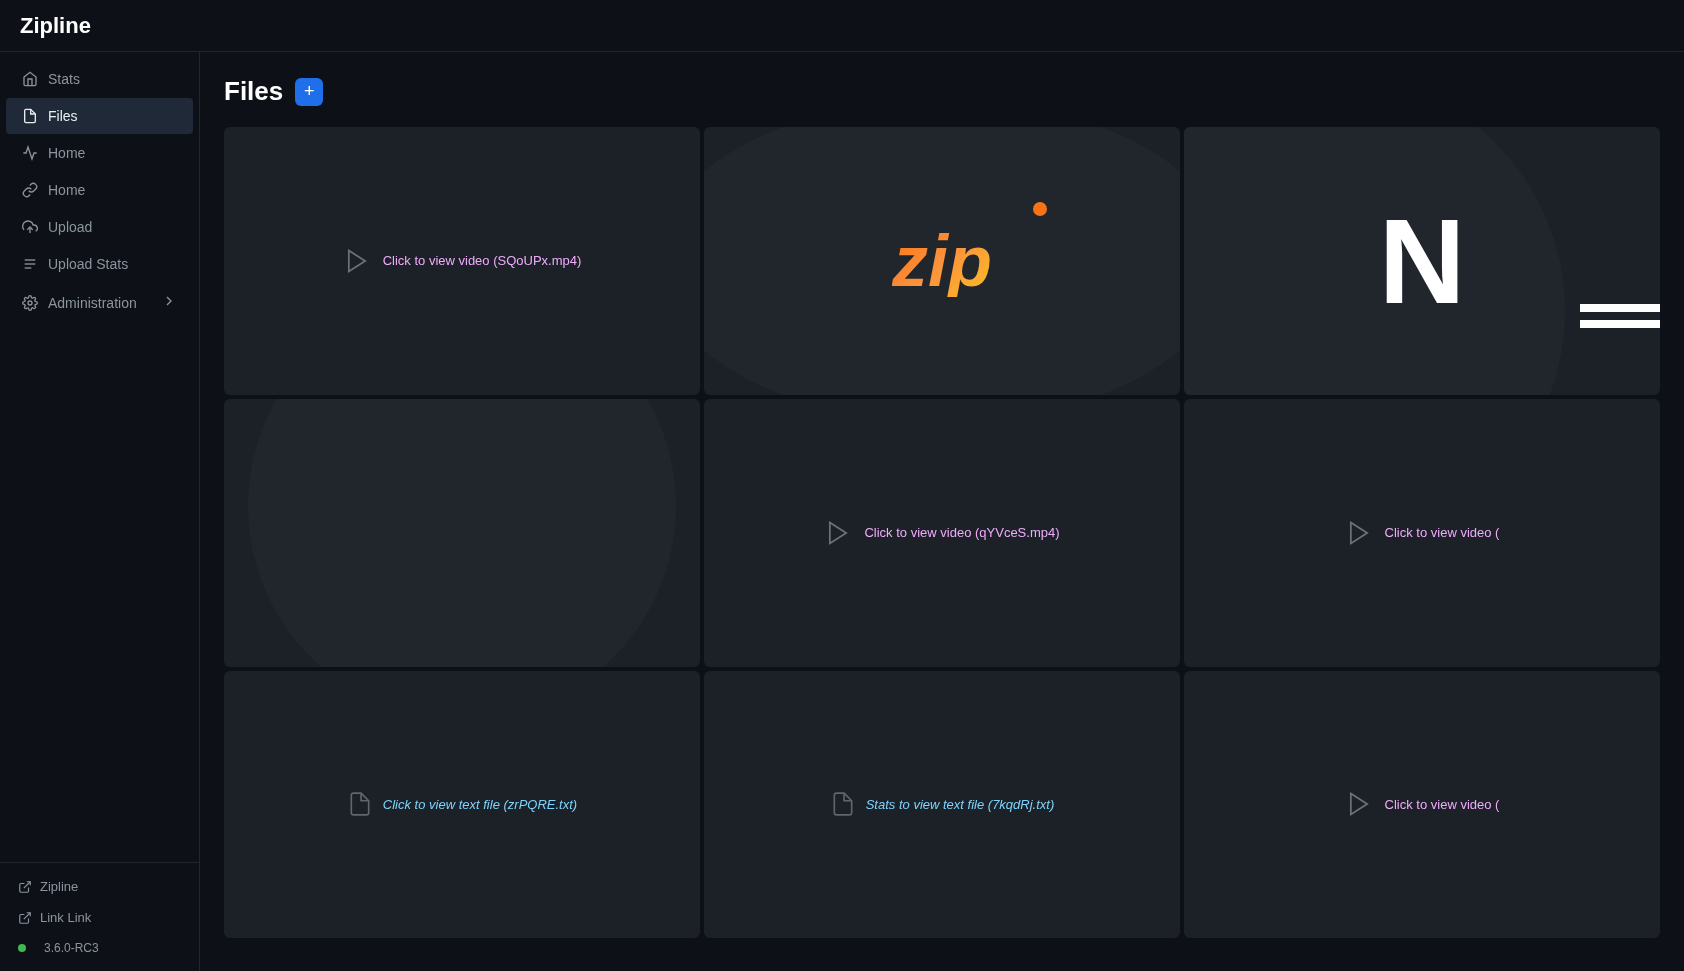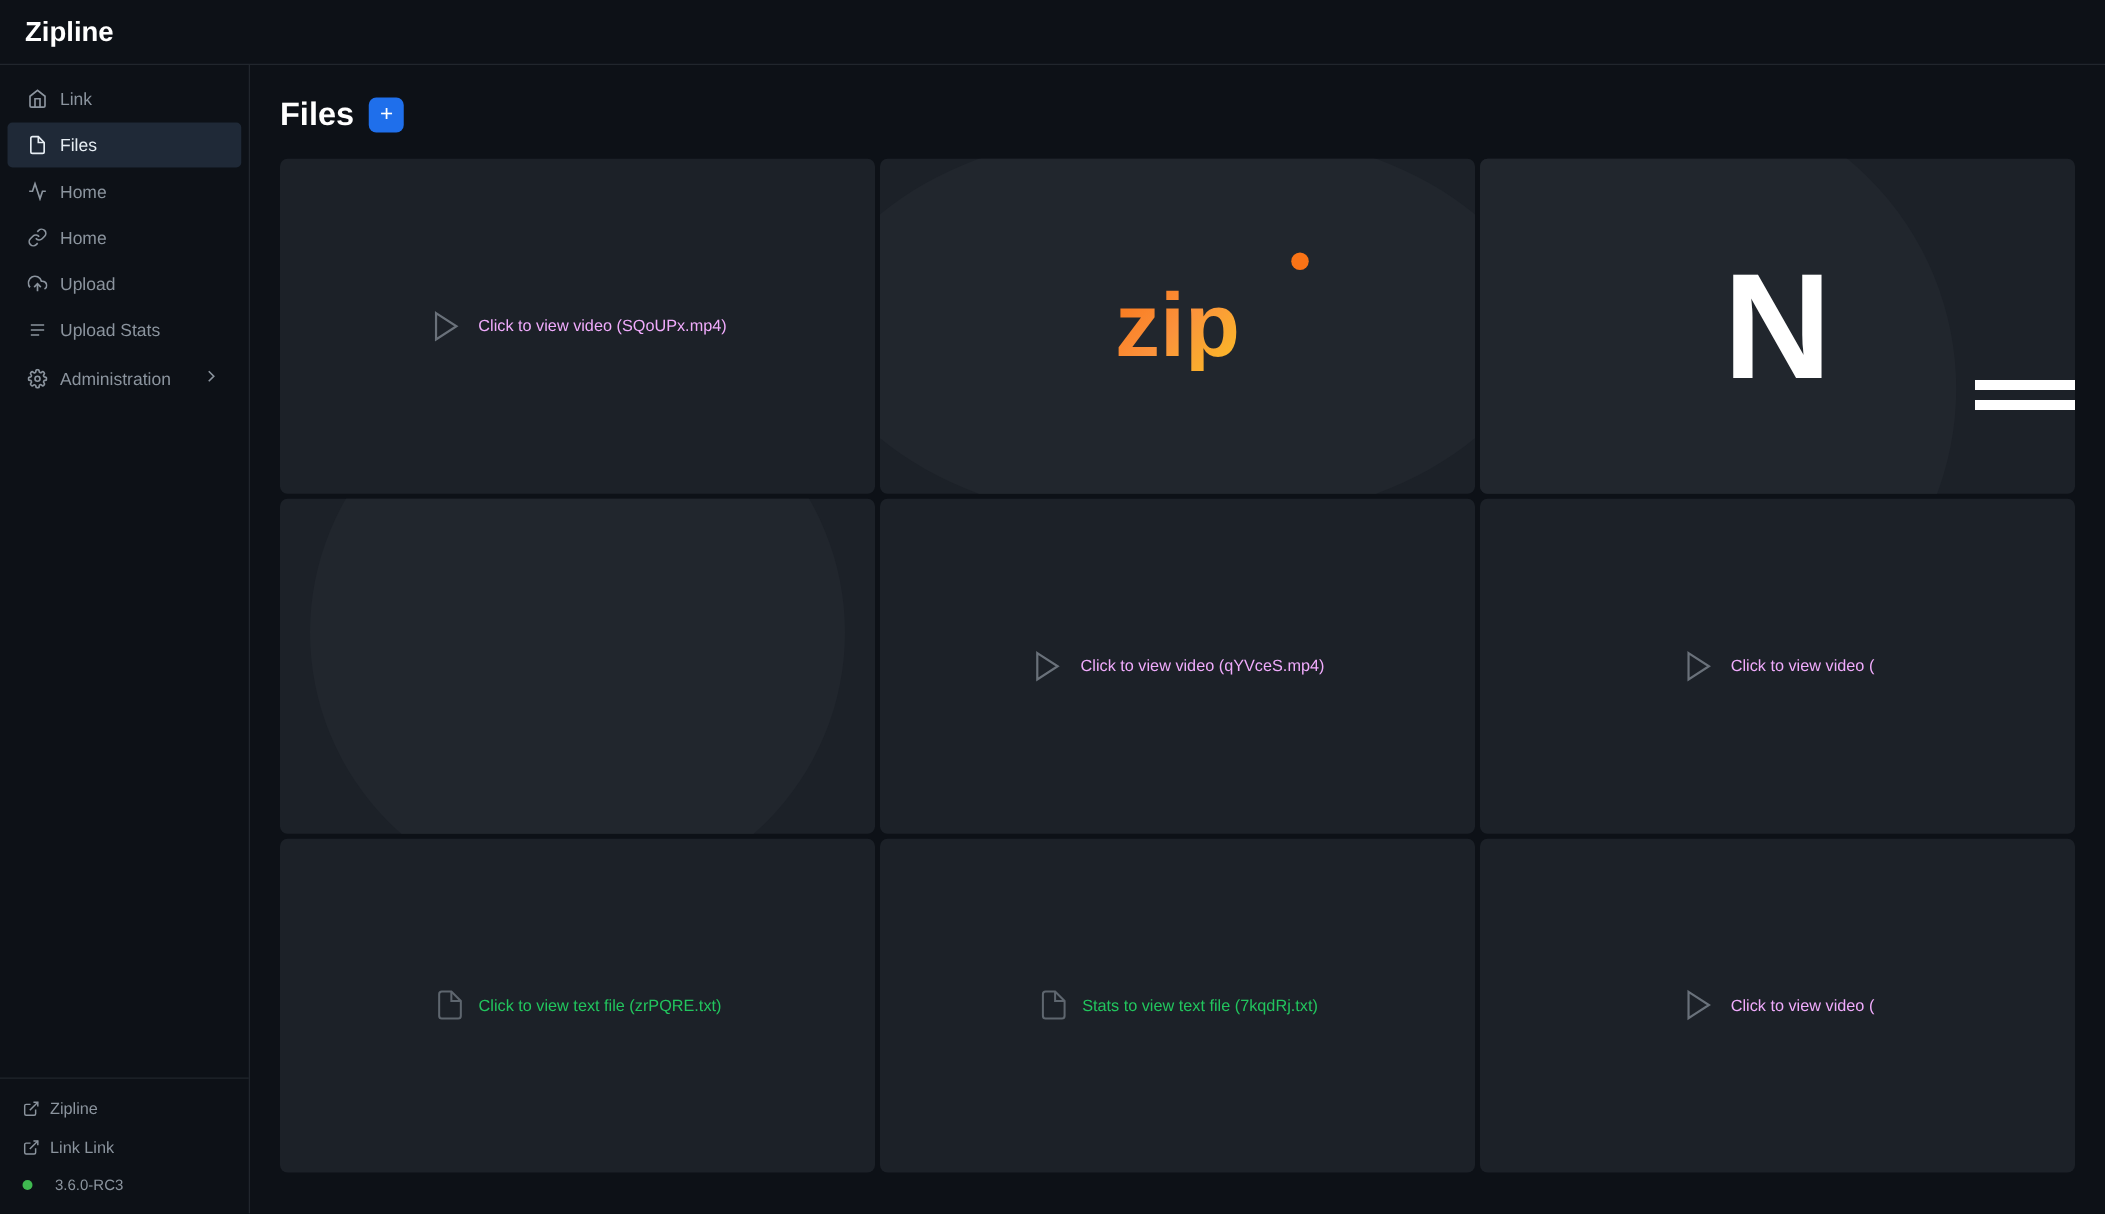--- a/index.html
+++ b/index.html
@@ -190,20 +190,21 @@
     .zip-text {
       position: relative;
       font-size: 72px;
       font-weight: 700;
       background: linear-gradient(135deg, #f97316, #fb923c, #fbbf24);
       -webkit-background-clip: text;
       -webkit-text-fill-color: transparent;
       background-clip: text;
       z-index: 1;
       line-height: 1;
+      font-style: italic;
     }
     .zip-dot {
       position: absolute;
       width: 14px;
       height: 14px;
       border-radius: 50%;
       background: #f97316;
       top: 28%;
       right: 28%;
       z-index: 2;
@@ -273,22 +274,23 @@
 
     
     .text-card {
       background: #1c2128;
       display: flex;
       align-items: center;
       justify-content: center;
       gap: 10px;
     }
     .text-card .text-label {
-      color: #22c55e;
+      color: #7dd3fc;
       font-size: 13px;
+      font-style: italic;
     }
 
     
     .play-triangle {
       width: 28px;
       height: 28px;
     }
     .file-icon-svg {
       width: 26px;
       height: 26px;
@@ -304,21 +306,21 @@
 <div class="layout">
 
   <nav class="sidebar">
     <div class="sidebar-nav">
 
       <div class="sidebar-item">
         <svg viewBox="0 0 24 24" fill="none" stroke="currentColor" stroke-width="2">
           <path d="M3 9l9-7 9 7v11a2 2 0 0 1-2 2H5a2 2 0 0 1-2-2z"></path>
           <polyline points="9 22 9 12 15 12 15 22"></polyline>
         </svg>
-        <span>Link</span>
+        <span>Stats</span>
       </div>
 
       <div class="sidebar-item active">
         <svg viewBox="0 0 24 24" fill="none" stroke="currentColor" stroke-width="2">
           <path d="M13 2H6a2 2 0 0 0-2 2v16a2 2 0 0 0 2 2h12a2 2 0 0 0 2-2V9z"></path>
           <polyline points="13 2 13 9 20 9"></polyline>
         </svg>
         <span>Files</span>
       </div>
 

